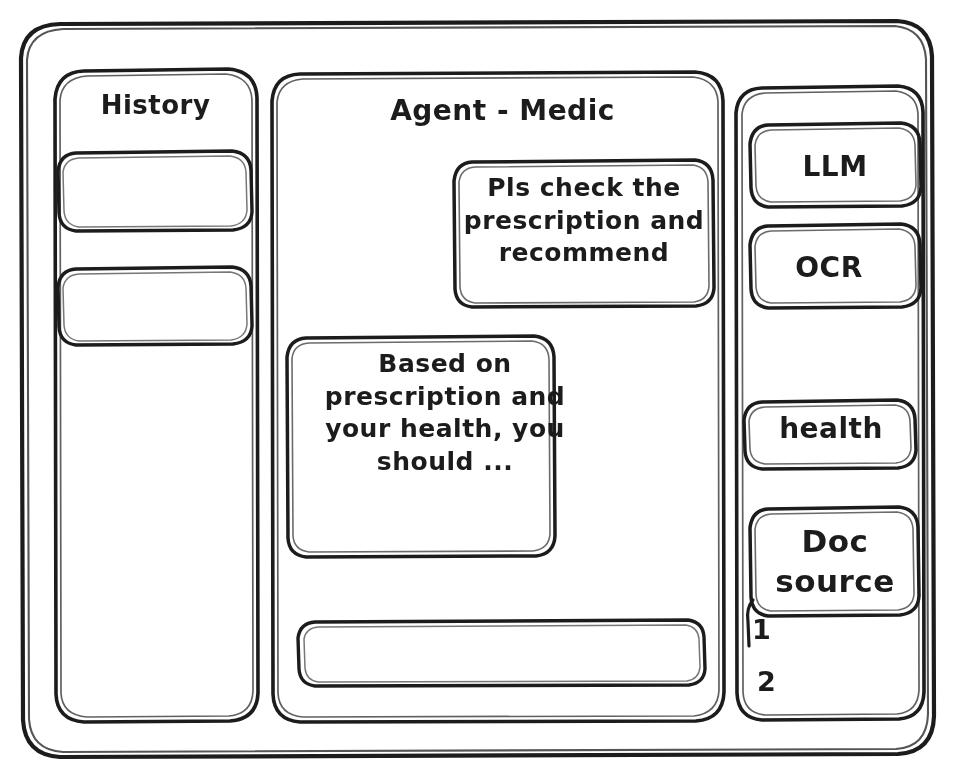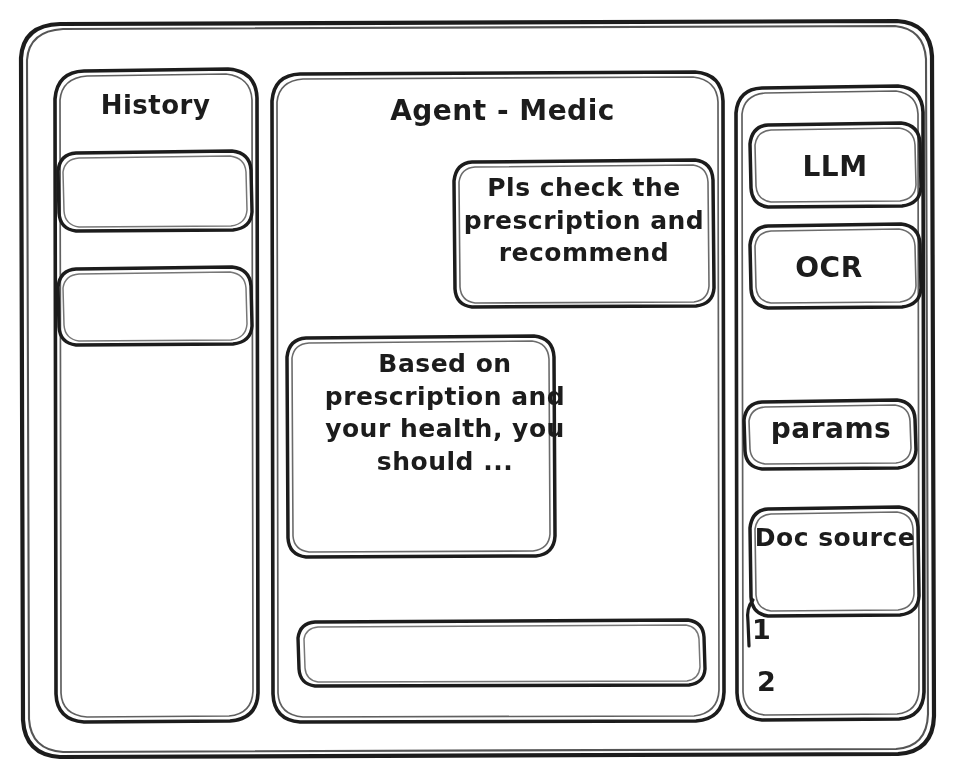--- a/index.html
+++ b/index.html
@@ -81,21 +81,21 @@
   }
 
   #llm-label    { left: 752px; top: 150px; width: 166px; }
   #ocr-label    { left: 752px; top: 251px; width: 154px; }
   #params-label { left: 748px; top: 412px; width: 166px; }
 
   #docsource-label {
     position: absolute;
     left: 752px; top: 522px; width: 166px;
     text-align: center;
-    font-size: 25px;
+    font-size: 31px;
     line-height: 1.28;
     font-weight: 600;
   }
 
   .doc-item {
     position: absolute;
     font-size: 27px;
     font-weight: 600;
     line-height: 1;
   }
@@ -189,21 +189,21 @@
 
     <div class="hit" style="left:736px; top:86px; width:189px; height:635px;"></div>
 
     <div class="hit" style="left:750px; top:123px; width:172px; height:85px;"></div>
     <div class="tool-label hand" id="llm-label">LLM</div>
 
     <div class="hit" style="left:750px; top:224px; width:172px; height:85px;"></div>
     <div class="tool-label hand" id="ocr-label">OCR</div>
 
     <div class="hit" style="left:744px; top:400px; width:173px; height:70px;"></div>
-    <div class="tool-label hand" id="params-label">params</div>
+    <div class="tool-label hand" id="params-label">health</div>
 
     <div class="hit" style="left:750px; top:507px; width:170px; height:110px;"></div>
     <div id="docsource-label" class="hand">Doc source</div>
 
     <div class="doc-item hand" id="doc-item-1">1</div>
 
     <div class="doc-item hand" id="doc-item-2">2</div>
 
   </div>
 </div>

